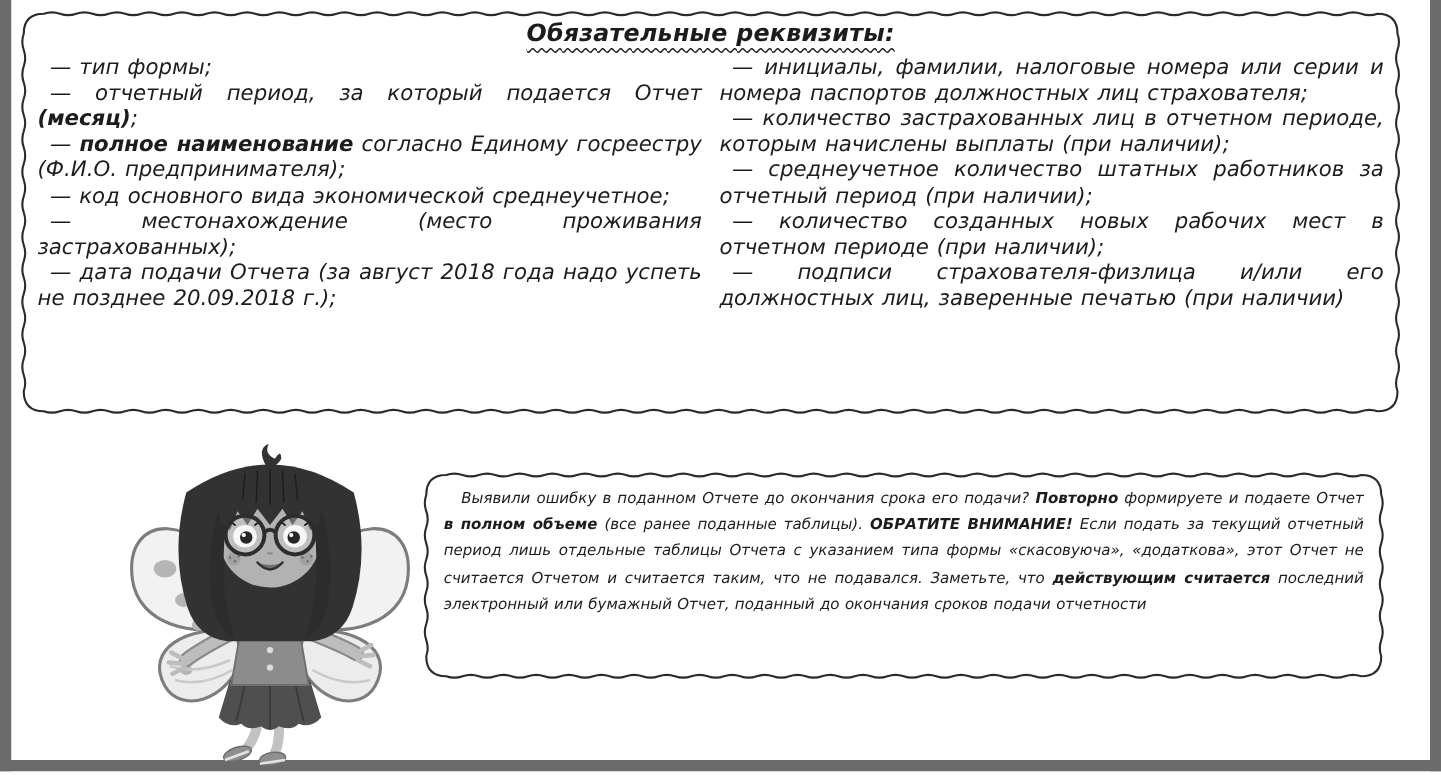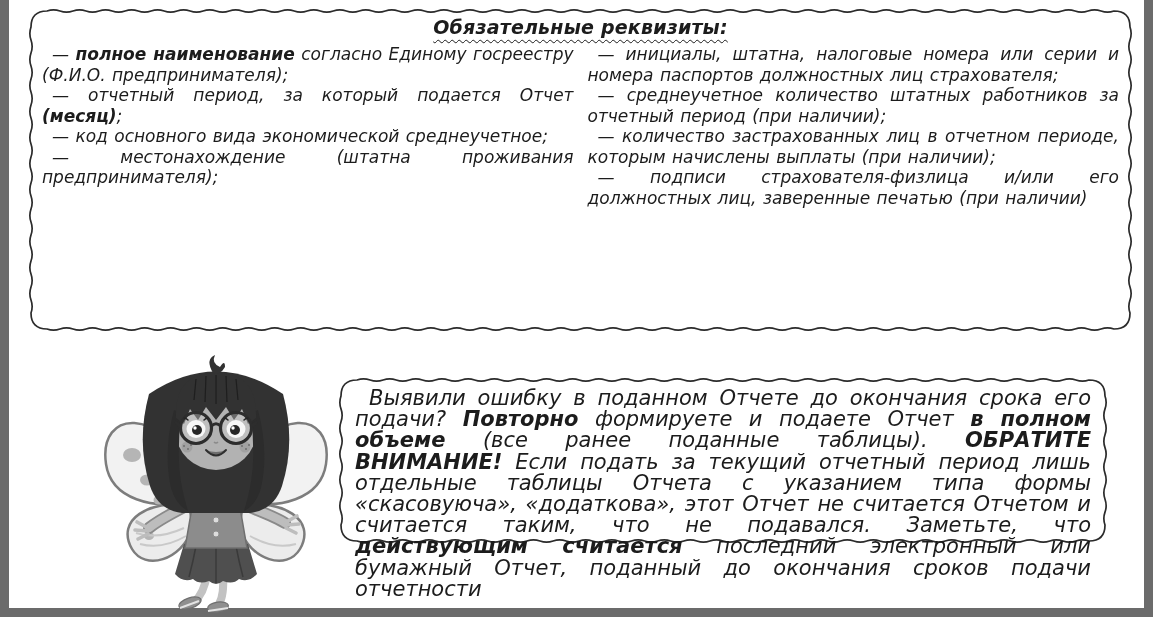--- a/index.html
+++ b/index.html
@@ -14,71 +14,74 @@
   .frame{position:absolute;background:#6b6b6b;}
   .frame-left{left:0;top:0;width:9px;height:617px;}
   .frame-right{right:0;top:0;width:9px;height:617px;}
   .frame-bottom{left:0;top:608px;width:1153px;height:9px;}
 
   
   .box{position:absolute;box-sizing:border-box;}
   .box svg.squiggle{position:absolute;left:0;top:0;width:100%;height:100%;pointer-events:none;}
   .box .inner{position:relative;}
 
-  .required-box{left:28px;top:8px;width:1105px;height:324px;}
+  .required-box{left:16px;top:8px;width:1105px;height:324px;}
   .required-box .inner{padding:7px 14px 0 14px;}
   .page-title{
     margin:0;text-align:center;font-size:19px;line-height:25px;font-weight:bold;
     letter-spacing:.2px;
   }
   .page-title span{
     text-decoration:underline wavy 1px;text-decoration-thickness:1.2px;text-underline-offset:5px;
   }
   .columns{display:flex;gap:14px;margin-top:4px;}
   .col{flex:1;min-width:0;}
   .col p.item{
     margin:0;text-indent:10px;text-align:justify;
     font-size:17px;line-height:20.5px;word-spacing:1px;
   }
   .b{font-weight:bold;}
 
   .note-box{left:338px;top:377px;width:770px;height:167px;}
   .note-box .inner{padding:11px 17px 0 17px;}
   .note-text{
     margin:0;text-indent:14px;text-align:justify;
-    font-size:21px;line-height:21.2px;word-spacing:.5px;
+    font-size:12px;line-height:21.2px;word-spacing:.5px;
   }
 
   .fairy{position:absolute;left:92px;top:352px;width:248px;height:262px;}
   .fairy svg{width:100%;height:100%;display:block;}
 </style>
 </head>
 <body>
 
 <div class="frame frame-left"></div>
 <div class="frame frame-right"></div>
 <div class="frame frame-bottom"></div>
 
 <section class="box required-box">
   <svg class="squiggle" viewBox="0 0 1105 324">
       <path d="M 19.0 3.0 Q 25.5 0.7 32.0 3.0 Q 38.5 5.3 45.0 3.0 Q 51.5 0.7 58.0 3.0 Q 64.5 5.3 71.0 3.0 Q 77.6 0.7 84.1 3.0 Q 90.6 5.3 97.1 3.0 Q 103.6 0.7 110.1 3.0 Q 116.6 5.3 123.1 3.0 Q 129.6 0.7 136.1 3.0 Q 142.6 5.3 149.1 3.0 Q 155.6 0.7 162.1 3.0 Q 168.6 5.3 175.1 3.0 Q 181.7 0.7 188.2 3.0 Q 194.7 5.3 201.2 3.0 Q 207.7 0.7 214.2 3.0 Q 220.7 5.3 227.2 3.0 Q 233.7 0.7 240.2 3.0 Q 246.7 5.3 253.2 3.0 Q 259.7 0.7 266.2 3.0 Q 272.7 5.3 279.2 3.0 Q 285.8 0.7 292.3 3.0 Q 298.8 5.3 305.3 3.0 Q 311.8 0.7 318.3 3.0 Q 324.8 5.3 331.3 3.0 Q 337.8 0.7 344.3 3.0 Q 350.8 5.3 357.3 3.0 Q 363.8 0.7 370.3 3.0 Q 376.8 5.3 383.3 3.0 Q 389.8 0.7 396.4 3.0 Q 402.9 5.3 409.4 3.0 Q 415.9 0.7 422.4 3.0 Q 428.9 5.3 435.4 3.0 Q 441.9 0.7 448.4 3.0 Q 454.9 5.3 461.4 3.0 Q 467.9 0.7 474.4 3.0 Q 480.9 5.3 487.4 3.0 Q 493.9 0.7 500.5 3.0 Q 507.0 5.3 513.5 3.0 Q 520.0 0.7 526.5 3.0 Q 533.0 5.3 539.5 3.0 Q 546.0 0.7 552.5 3.0 Q 559.0 5.3 565.5 3.0 Q 572.0 0.7 578.5 3.0 Q 585.0 5.3 591.5 3.0 Q 598.0 0.7 604.5 3.0 Q 611.1 5.3 617.6 3.0 Q 624.1 0.7 630.6 3.0 Q 637.1 5.3 643.6 3.0 Q 650.1 0.7 656.6 3.0 Q 663.1 5.3 669.6 3.0 Q 676.1 0.7 682.6 3.0 Q 689.1 5.3 695.6 3.0 Q 702.1 0.7 708.6 3.0 Q 715.2 5.3 721.7 3.0 Q 728.2 0.7 734.7 3.0 Q 741.2 5.3 747.7 3.0 Q 754.2 0.7 760.7 3.0 Q 767.2 5.3 773.7 3.0 Q 780.2 0.7 786.7 3.0 Q 793.2 5.3 799.7 3.0 Q 806.2 0.7 812.7 3.0 Q 819.3 5.3 825.8 3.0 Q 832.3 0.7 838.8 3.0 Q 845.3 5.3 851.8 3.0 Q 858.3 0.7 864.8 3.0 Q 871.3 5.3 877.8 3.0 Q 884.3 0.7 890.8 3.0 Q 897.3 5.3 903.8 3.0 Q 910.3 0.7 916.8 3.0 Q 923.3 5.3 929.9 3.0 Q 936.4 0.7 942.9 3.0 Q 949.4 5.3 955.9 3.0 Q 962.4 0.7 968.9 3.0 Q 975.4 5.3 981.9 3.0 Q 988.4 0.7 994.9 3.0 Q 1001.4 5.3 1007.9 3.0 Q 1014.4 0.7 1020.9 3.0 Q 1027.4 5.3 1034.0 3.0 Q 1040.5 0.7 1047.0 3.0 Q 1053.5 5.3 1060.0 3.0 Q 1066.5 0.7 1073.0 3.0 Q 1079.5 5.3 1086.0 3.0 Q 1102.0 3.0 1102.0 19.0 Q 1104.3 25.5 1102.0 32.0 Q 1099.7 38.5 1102.0 45.0 Q 1104.3 51.5 1102.0 58.0 Q 1099.7 64.5 1102.0 71.0 Q 1104.3 77.5 1102.0 84.0 Q 1099.7 90.5 1102.0 97.0 Q 1104.3 103.5 1102.0 110.0 Q 1099.7 116.5 1102.0 123.0 Q 1104.3 129.5 1102.0 136.0 Q 1099.7 142.5 1102.0 149.0 Q 1104.3 155.5 1102.0 162.0 Q 1099.7 168.5 1102.0 175.0 Q 1104.3 181.5 1102.0 188.0 Q 1099.7 194.5 1102.0 201.0 Q 1104.3 207.5 1102.0 214.0 Q 1099.7 220.5 1102.0 227.0 Q 1104.3 233.5 1102.0 240.0 Q 1099.7 246.5 1102.0 253.0 Q 1104.3 259.5 1102.0 266.0 Q 1099.7 272.5 1102.0 279.0 Q 1104.3 285.5 1102.0 292.0 Q 1099.7 298.5 1102.0 305.0 Q 1102.0 321.0 1086.0 321.0 Q 1079.5 318.7 1073.0 321.0 Q 1066.5 323.3 1060.0 321.0 Q 1053.5 318.7 1047.0 321.0 Q 1040.5 323.3 1034.0 321.0 Q 1027.4 318.7 1020.9 321.0 Q 1014.4 323.3 1007.9 321.0 Q 1001.4 318.7 994.9 321.0 Q 988.4 323.3 981.9 321.0 Q 975.4 318.7 968.9 321.0 Q 962.4 323.3 955.9 321.0 Q 949.4 318.7 942.9 321.0 Q 936.4 323.3 929.9 321.0 Q 923.3 318.7 916.8 321.0 Q 910.3 323.3 903.8 321.0 Q 897.3 318.7 890.8 321.0 Q 884.3 323.3 877.8 321.0 Q 871.3 318.7 864.8 321.0 Q 858.3 323.3 851.8 321.0 Q 845.3 318.7 838.8 321.0 Q 832.3 323.3 825.8 321.0 Q 819.3 318.7 812.7 321.0 Q 806.2 323.3 799.7 321.0 Q 793.2 318.7 786.7 321.0 Q 780.2 323.3 773.7 321.0 Q 767.2 318.7 760.7 321.0 Q 754.2 323.3 747.7 321.0 Q 741.2 318.7 734.7 321.0 Q 728.2 323.3 721.7 321.0 Q 715.2 318.7 708.6 321.0 Q 702.1 323.3 695.6 321.0 Q 689.1 318.7 682.6 321.0 Q 676.1 323.3 669.6 321.0 Q 663.1 318.7 656.6 321.0 Q 650.1 323.3 643.6 321.0 Q 637.1 318.7 630.6 321.0 Q 624.1 323.3 617.6 321.0 Q 611.1 318.7 604.5 321.0 Q 598.0 323.3 591.5 321.0 Q 585.0 318.7 578.5 321.0 Q 572.0 323.3 565.5 321.0 Q 559.0 318.7 552.5 321.0 Q 546.0 323.3 539.5 321.0 Q 533.0 318.7 526.5 321.0 Q 520.0 323.3 513.5 321.0 Q 507.0 318.7 500.5 321.0 Q 493.9 323.3 487.4 321.0 Q 480.9 318.7 474.4 321.0 Q 467.9 323.3 461.4 321.0 Q 454.9 318.7 448.4 321.0 Q 441.9 323.3 435.4 321.0 Q 428.9 318.7 422.4 321.0 Q 415.9 323.3 409.4 321.0 Q 402.9 318.7 396.4 321.0 Q 389.8 323.3 383.3 321.0 Q 376.8 318.7 370.3 321.0 Q 363.8 323.3 357.3 321.0 Q 350.8 318.7 344.3 321.0 Q 337.8 323.3 331.3 321.0 Q 324.8 318.7 318.3 321.0 Q 311.8 323.3 305.3 321.0 Q 298.8 318.7 292.3 321.0 Q 285.8 323.3 279.2 321.0 Q 272.7 318.7 266.2 321.0 Q 259.7 323.3 253.2 321.0 Q 246.7 318.7 240.2 321.0 Q 233.7 323.3 227.2 321.0 Q 220.7 318.7 214.2 321.0 Q 207.7 323.3 201.2 321.0 Q 194.7 318.7 188.2 321.0 Q 181.7 323.3 175.1 321.0 Q 168.6 318.7 162.1 321.0 Q 155.6 323.3 149.1 321.0 Q 142.6 318.7 136.1 321.0 Q 129.6 323.3 123.1 321.0 Q 116.6 318.7 110.1 321.0 Q 103.6 323.3 97.1 321.0 Q 90.6 318.7 84.1 321.0 Q 77.6 323.3 71.0 321.0 Q 64.5 318.7 58.0 321.0 Q 51.5 323.3 45.0 321.0 Q 38.5 318.7 32.0 321.0 Q 25.5 323.3 19.0 321.0 Q 3.0 321.0 3.0 305.0 Q 5.3 298.5 3.0 292.0 Q 0.7 285.5 3.0 279.0 Q 5.3 272.5 3.0 266.0 Q 0.7 259.5 3.0 253.0 Q 5.3 246.5 3.0 240.0 Q 0.7 233.5 3.0 227.0 Q 5.3 220.5 3.0 214.0 Q 0.7 207.5 3.0 201.0 Q 5.3 194.5 3.0 188.0 Q 0.7 181.5 3.0 175.0 Q 5.3 168.5 3.0 162.0 Q 0.7 155.5 3.0 149.0 Q 5.3 142.5 3.0 136.0 Q 0.7 129.5 3.0 123.0 Q 5.3 116.5 3.0 110.0 Q 0.7 103.5 3.0 97.0 Q 5.3 90.5 3.0 84.0 Q 0.7 77.5 3.0 71.0 Q 5.3 64.5 3.0 58.0 Q 0.7 51.5 3.0 45.0 Q 5.3 38.5 3.0 32.0 Q 0.7 25.5 3.0 19.0 Q 3.0 3.0 19.0 3.0 Z" fill="none" stroke="#2b2b2b" stroke-width="1.7" stroke-linejoin="round"></path>
     </svg>
   <div class="inner">
     <h1 class="page-title"><span>Обязательные реквизиты:</span></h1>
     <div class="columns">
       <div class="col" id="col-left">
+          <p class="item"><span>— тип формы;</span></p>
+          <p class="item"><span>— отчетный период, за который подается Отчет </span><span class="b">(месяц)</span><span>;</span></p>
           <p class="item"><span>— </span><span class="b">полное наименование</span><span> согласно Единому госреестру (Ф.И.О. предпринимателя);</span></p>
-          <p class="item"><span>— отчетный период, за который подается Отчет </span><span class="b">(месяц)</span><span>;</span></p>
           <p class="item"><span>— код основного вида экономической среднеучетное;</span></p>
-          <p class="item"><span>— местонахождение (штатна проживания предпринимателя);</span></p>
+          <p class="item"><span>— местонахождение (место проживания застрахованных);</span></p>
+          <p class="item"><span>— дата подачи Отчета (за август 2018 года надо успеть не позднее 20.09.2018 г.);</span></p>
         </div>
       <div class="col" id="col-right">
-          <p class="item"><span>— инициалы, штатна, налоговые номера или серии и номера паспортов должностных лиц страхователя;</span></p>
+          <p class="item"><span>— инициалы, фамилии, налоговые номера или серии и номера паспортов должностных лиц страхователя;</span></p>
+          <p class="item"><span>— количество застрахованных лиц в отчетном периоде, которым начислены выплаты (при наличии);</span></p>
           <p class="item"><span>— среднеучетное количество штатных работников за отчетный период (при наличии);</span></p>
-          <p class="item"><span>— количество застрахованных лиц в отчетном периоде, которым начислены выплаты (при наличии);</span></p>
+          <p class="item"><span>— количество созданных новых рабочих мест в отчетном периоде (при наличии);</span></p>
           <p class="item"><span>— подписи страхователя-физлица и/или его должностных лиц, заверенные печатью (при наличии)</span></p>
         </div>
     </div>
   </div>
 </section>
 
 <div class="fairy">
   <svg viewBox="0 0 248 262" aria-hidden="true">
 
     <g stroke="#7d7d7d" stroke-width="2.5" fill="#f2f2f2">

